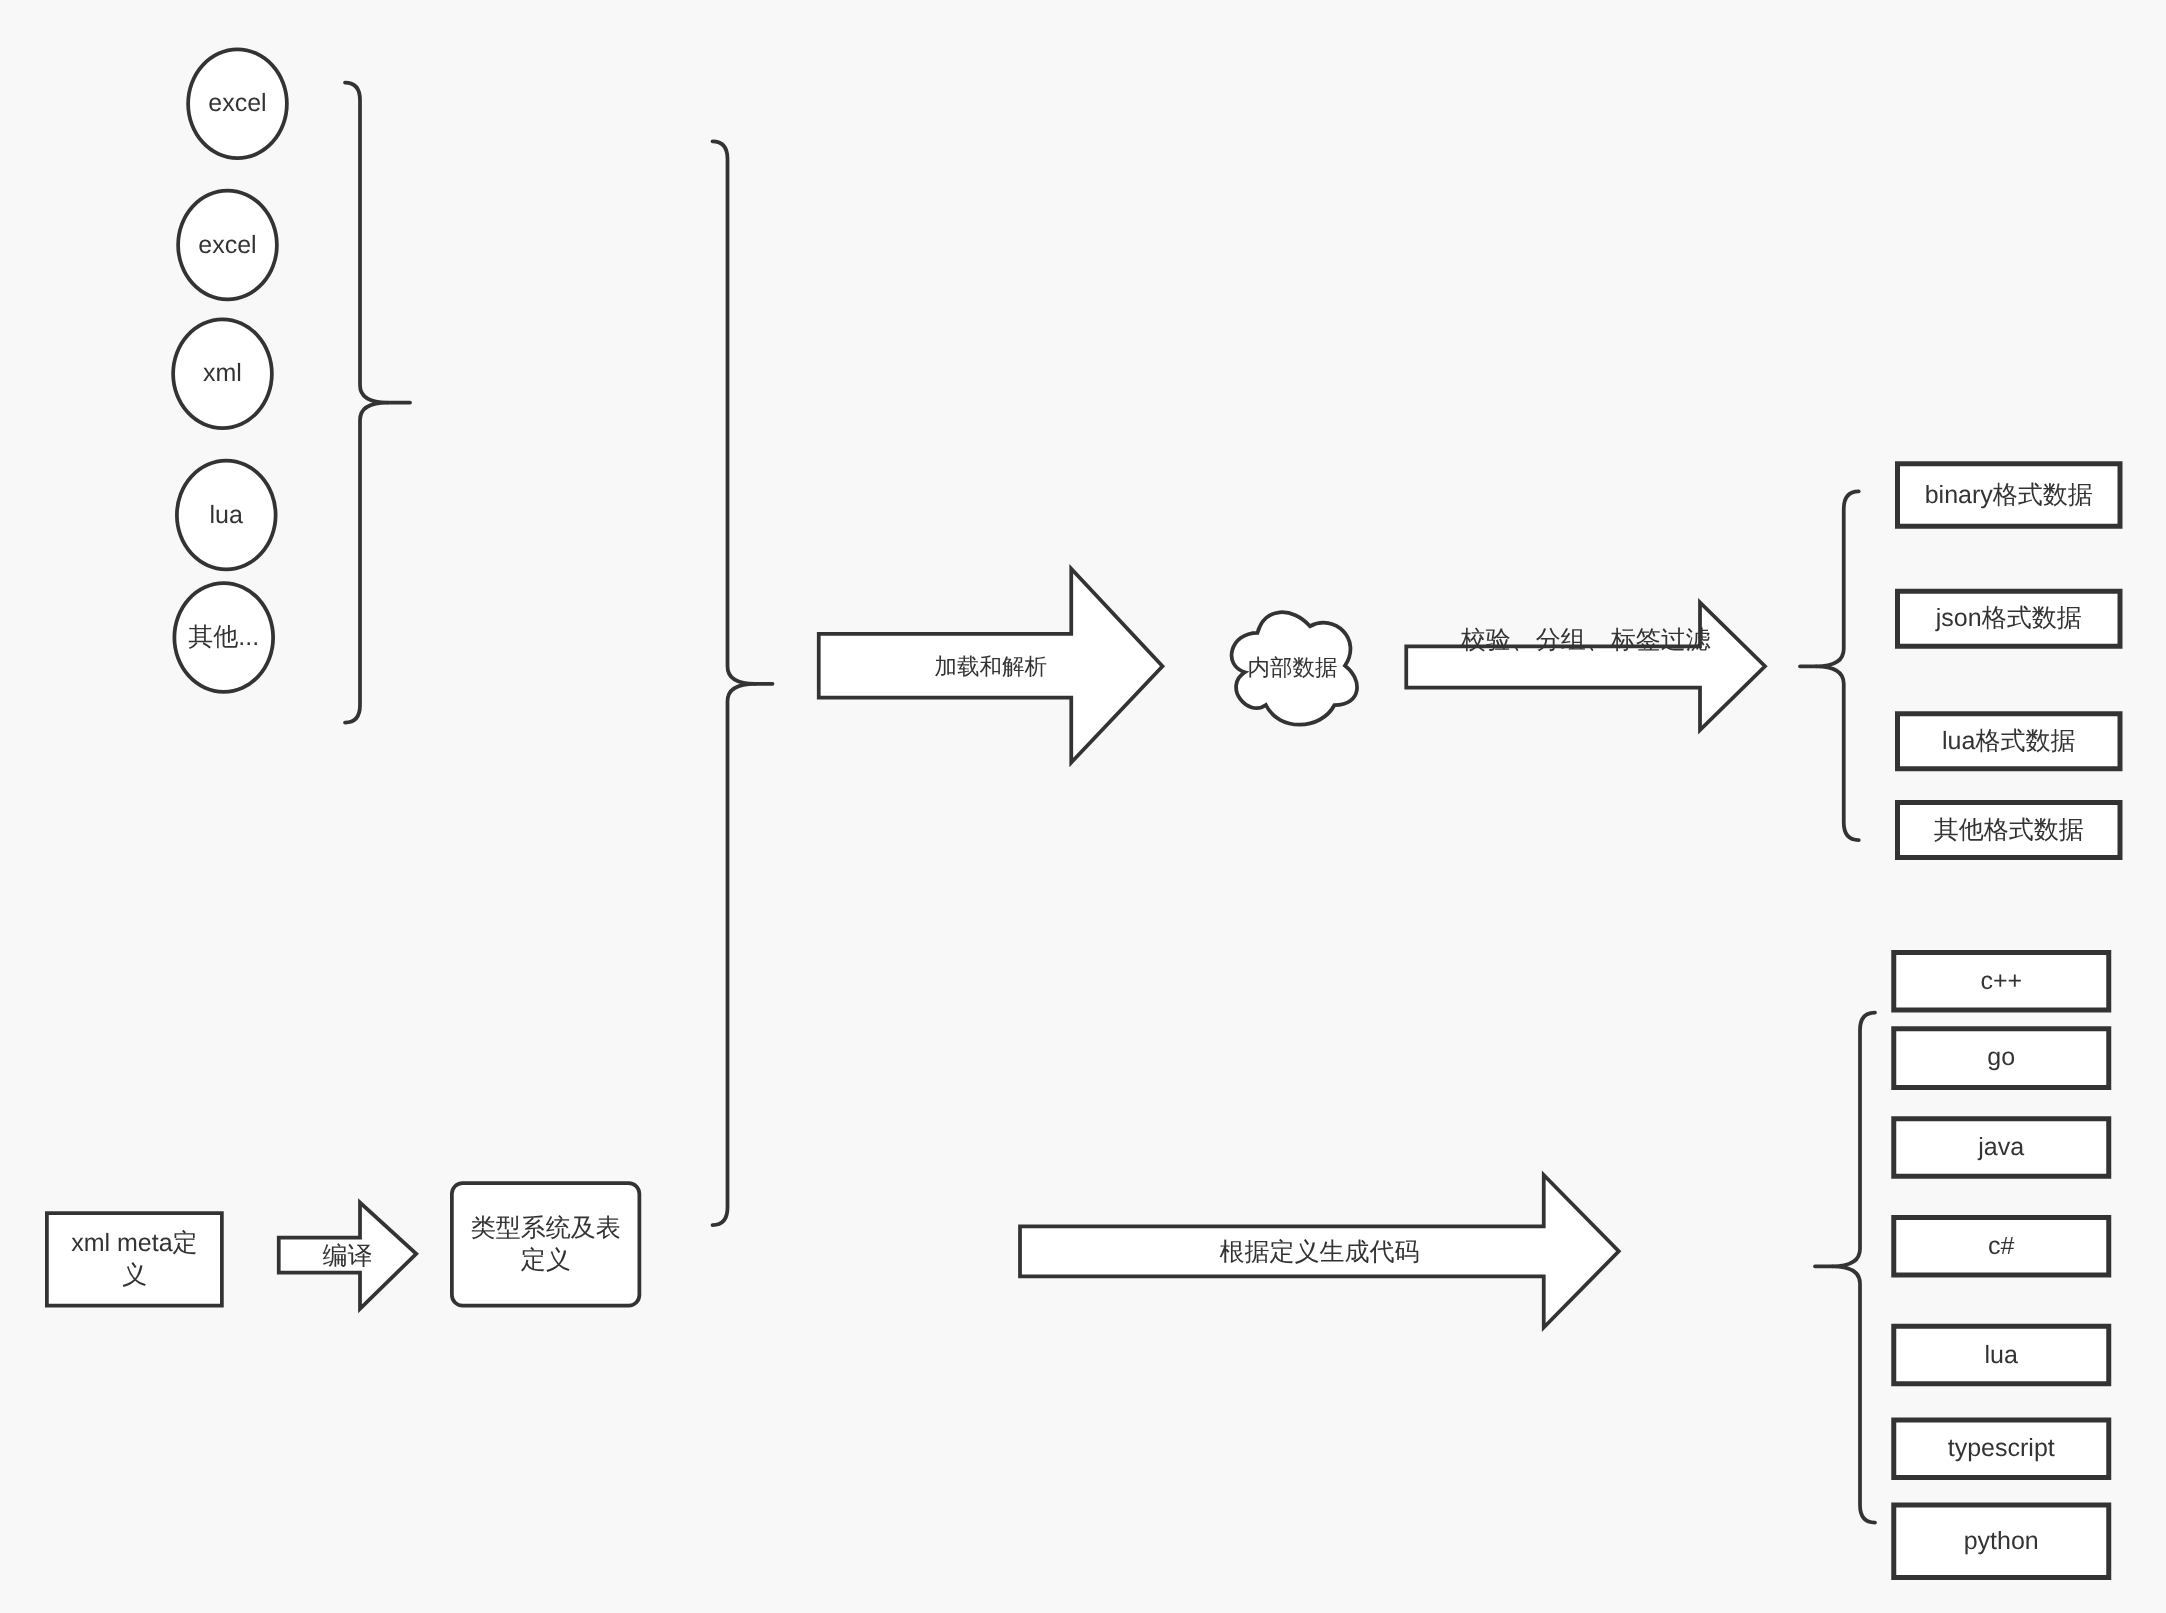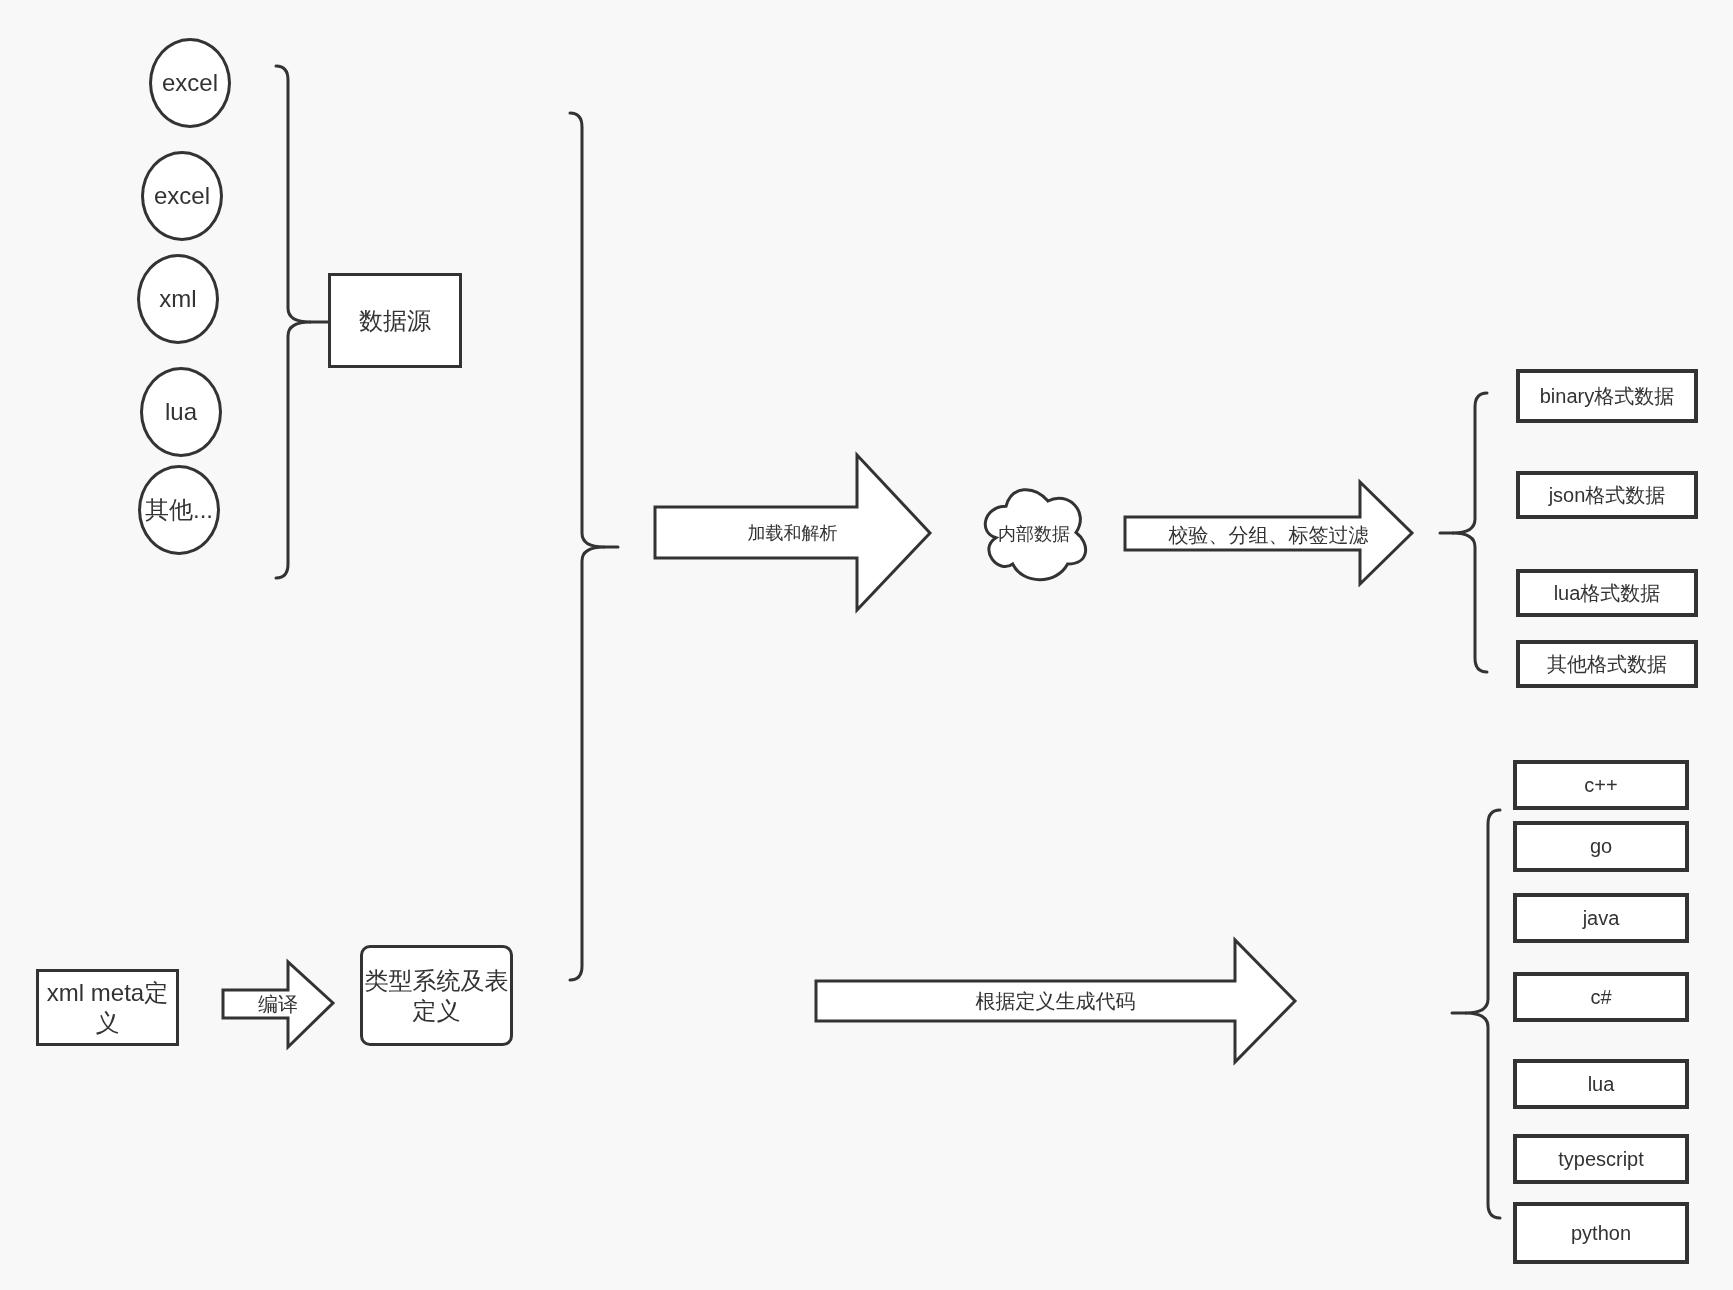--- a/index.html
+++ b/index.html
@@ -12,21 +12,21 @@
     overflow:hidden;
   }
   #shapes{position:absolute;left:0;top:0;}
   .node{
     position:absolute;
     box-sizing:border-box;
     background:#ffffff;
     border:3px solid #333333;
     display:flex;align-items:center;justify-content:center;
     text-align:center;
-    font-size:24px;line-height:1.25;
+    font-size:20px;line-height:1.25;
     color:#333333;
   }
   .ellipse{border-radius:50%;}
   .outbox{border-width:4px;font-size:20px;}
   .rounded{border-radius:10px;}
   .arrow-label{
     position:absolute;
     display:flex;align-items:center;justify-content:center;
     font-size:20px;color:#333333;white-space:nowrap;
     pointer-events:none;
@@ -87,29 +87,26 @@
   <div class="node ellipse" style="left:137px;top:254px;width:82px;height:90px;">
     <span>xml</span>
   </div>
   <div class="node ellipse" style="left:140px;top:367px;width:82px;height:90px;">
     <span>lua</span>
   </div>
   <div class="node ellipse" style="left:138px;top:465px;width:82px;height:90px;">
     <span>其他...</span>
   </div>
 
-  <div class="node" style="left:328px;top:273px;width:134px;height:95px;">
-    <span>数据源</span>
-  </div>
 
   <div class="arrow-label" style="left:655px;top:507px;width:275px;height:51px;font-size:18px;">加载和解析</div>
 
   <div class="cloud-label" style="left:978px;top:482px;width:112px;height:103px;">内部数据</div>
 
-  <div class="arrow-label" style="left:1125px;top:513px;width:287px;height:44px;">校验、分组、标签过滤</div>
+  <div class="arrow-label" style="left:1125px;top:489px;width:287px;height:44px;">校验、分组、标签过滤</div>
 
   <div class="arrow-label" style="left:223px;top:988px;width:110px;height:32px;">编译</div>
 
   <div class="arrow-label" style="left:816px;top:981px;width:479px;height:40px;font-family:Liberation Mono, monospace;">根据定义生成代码</div>
 
   <div class="node" style="left:36px;top:969px;width:143px;height:77px;">
     <div>
       <span>xml meta定</span><br>
       <span>义</span>
     </div>

